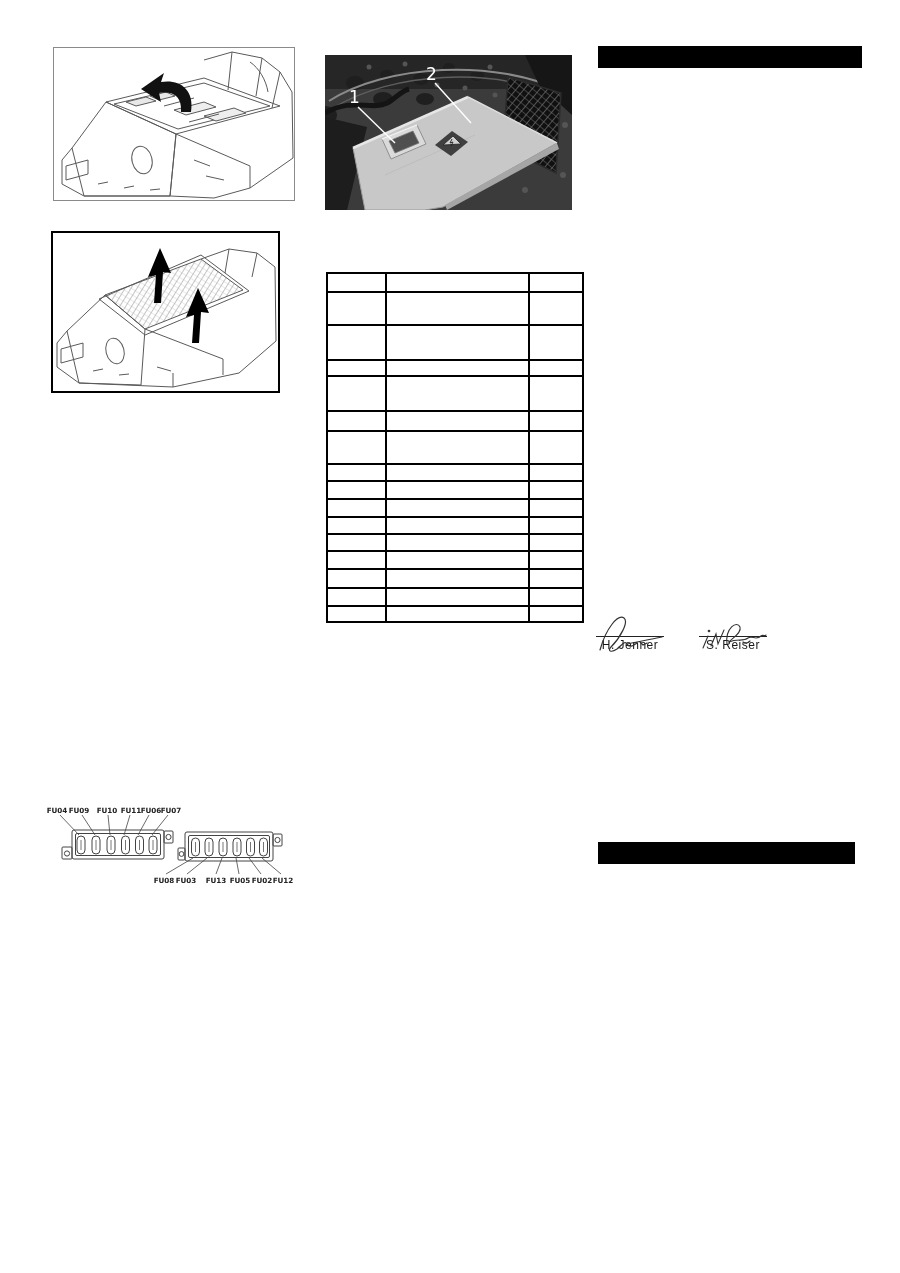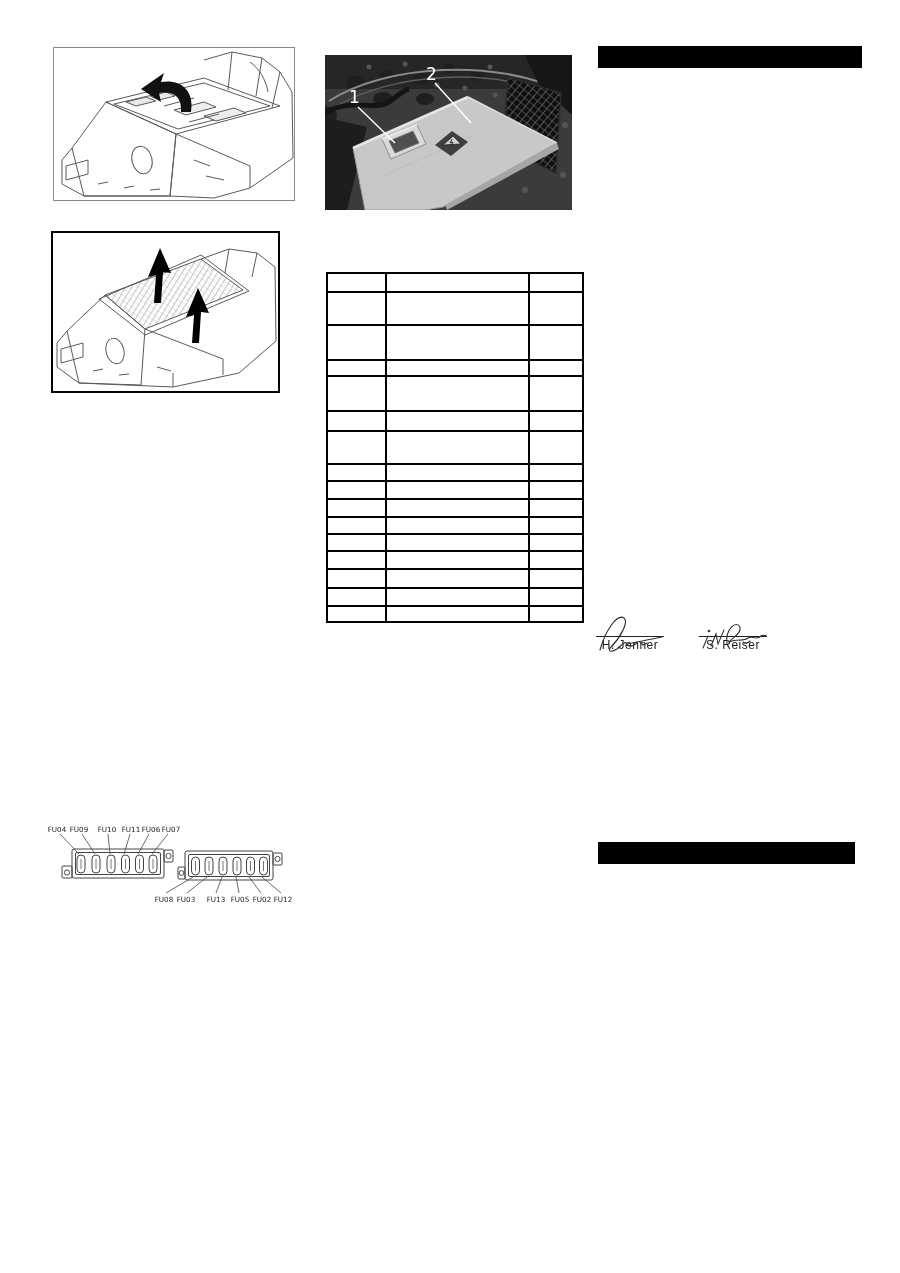--- a/index.html
+++ b/index.html
@@ -17,21 +17,21 @@
   .section-bar{background:#000000;height:22px;}
   #bar-top{left:598px;top:46px;width:264px;}
   #bar-bottom{left:598px;top:842px;width:257px;}
   #signature-block{left:596px;top:596px;width:170px;height:64px;}
   .sig{position:absolute;text-align:center;}
   .sig-line{border-bottom:1px solid #222;height:40px;}
   .sig-name{font-size:12px;color:#1a1a1a;letter-spacing:0.5px;padding-top:1px;}
   #sig-left{left:0;top:0;width:68px;}
   #sig-right{left:88px;top:0;width:68px;margin-left:15px;}
   .sig-svg{position:absolute;left:0;bottom:0;}
-  #fuse-diagram{left:42px;top:819px;width:260px;height:95px;}
+  #fuse-diagram{left:42px;top:800px;width:260px;height:95px;font-weight:bold;}
   svg{display:block;}
   text{font-family:"DejaVu Sans","Liberation Sans",sans-serif;}
 </style>
 </head>
 <body>
 
 <div id="fig1" class="abs figure-frame">
   <svg width="240" height="152" viewBox="0 0 240 152">
     <g stroke="#5a5a5a" stroke-width="1" fill="none" stroke-linejoin="round">
 

